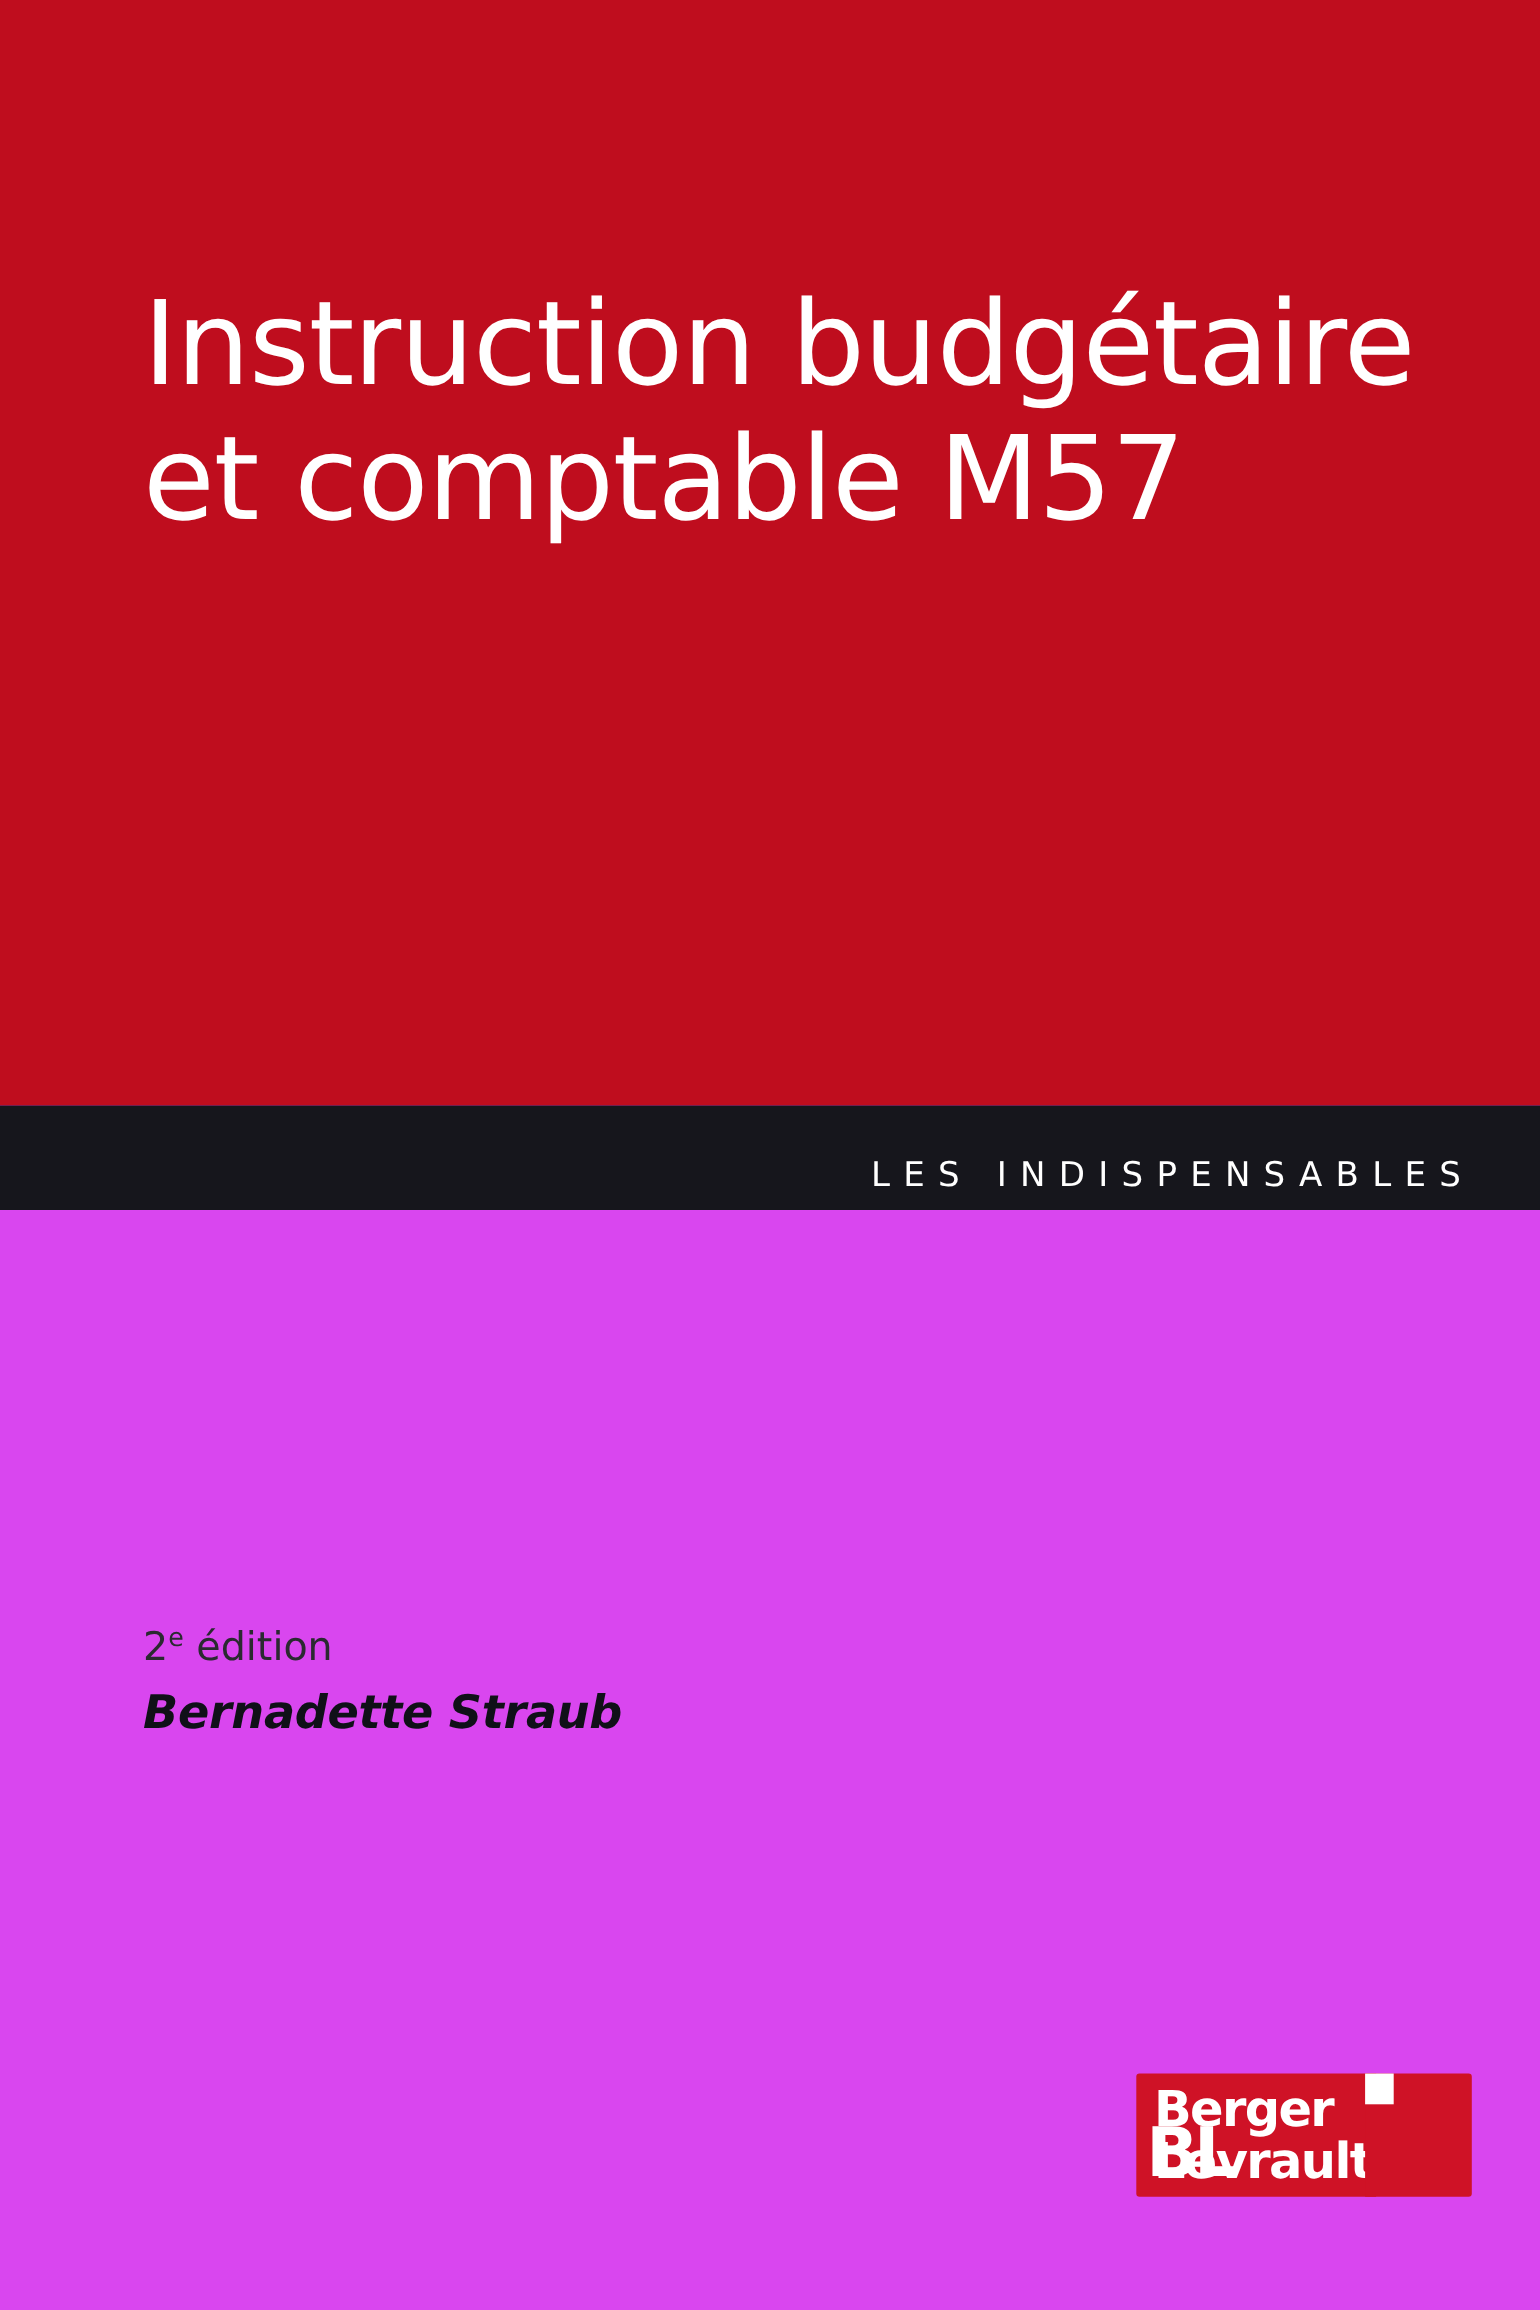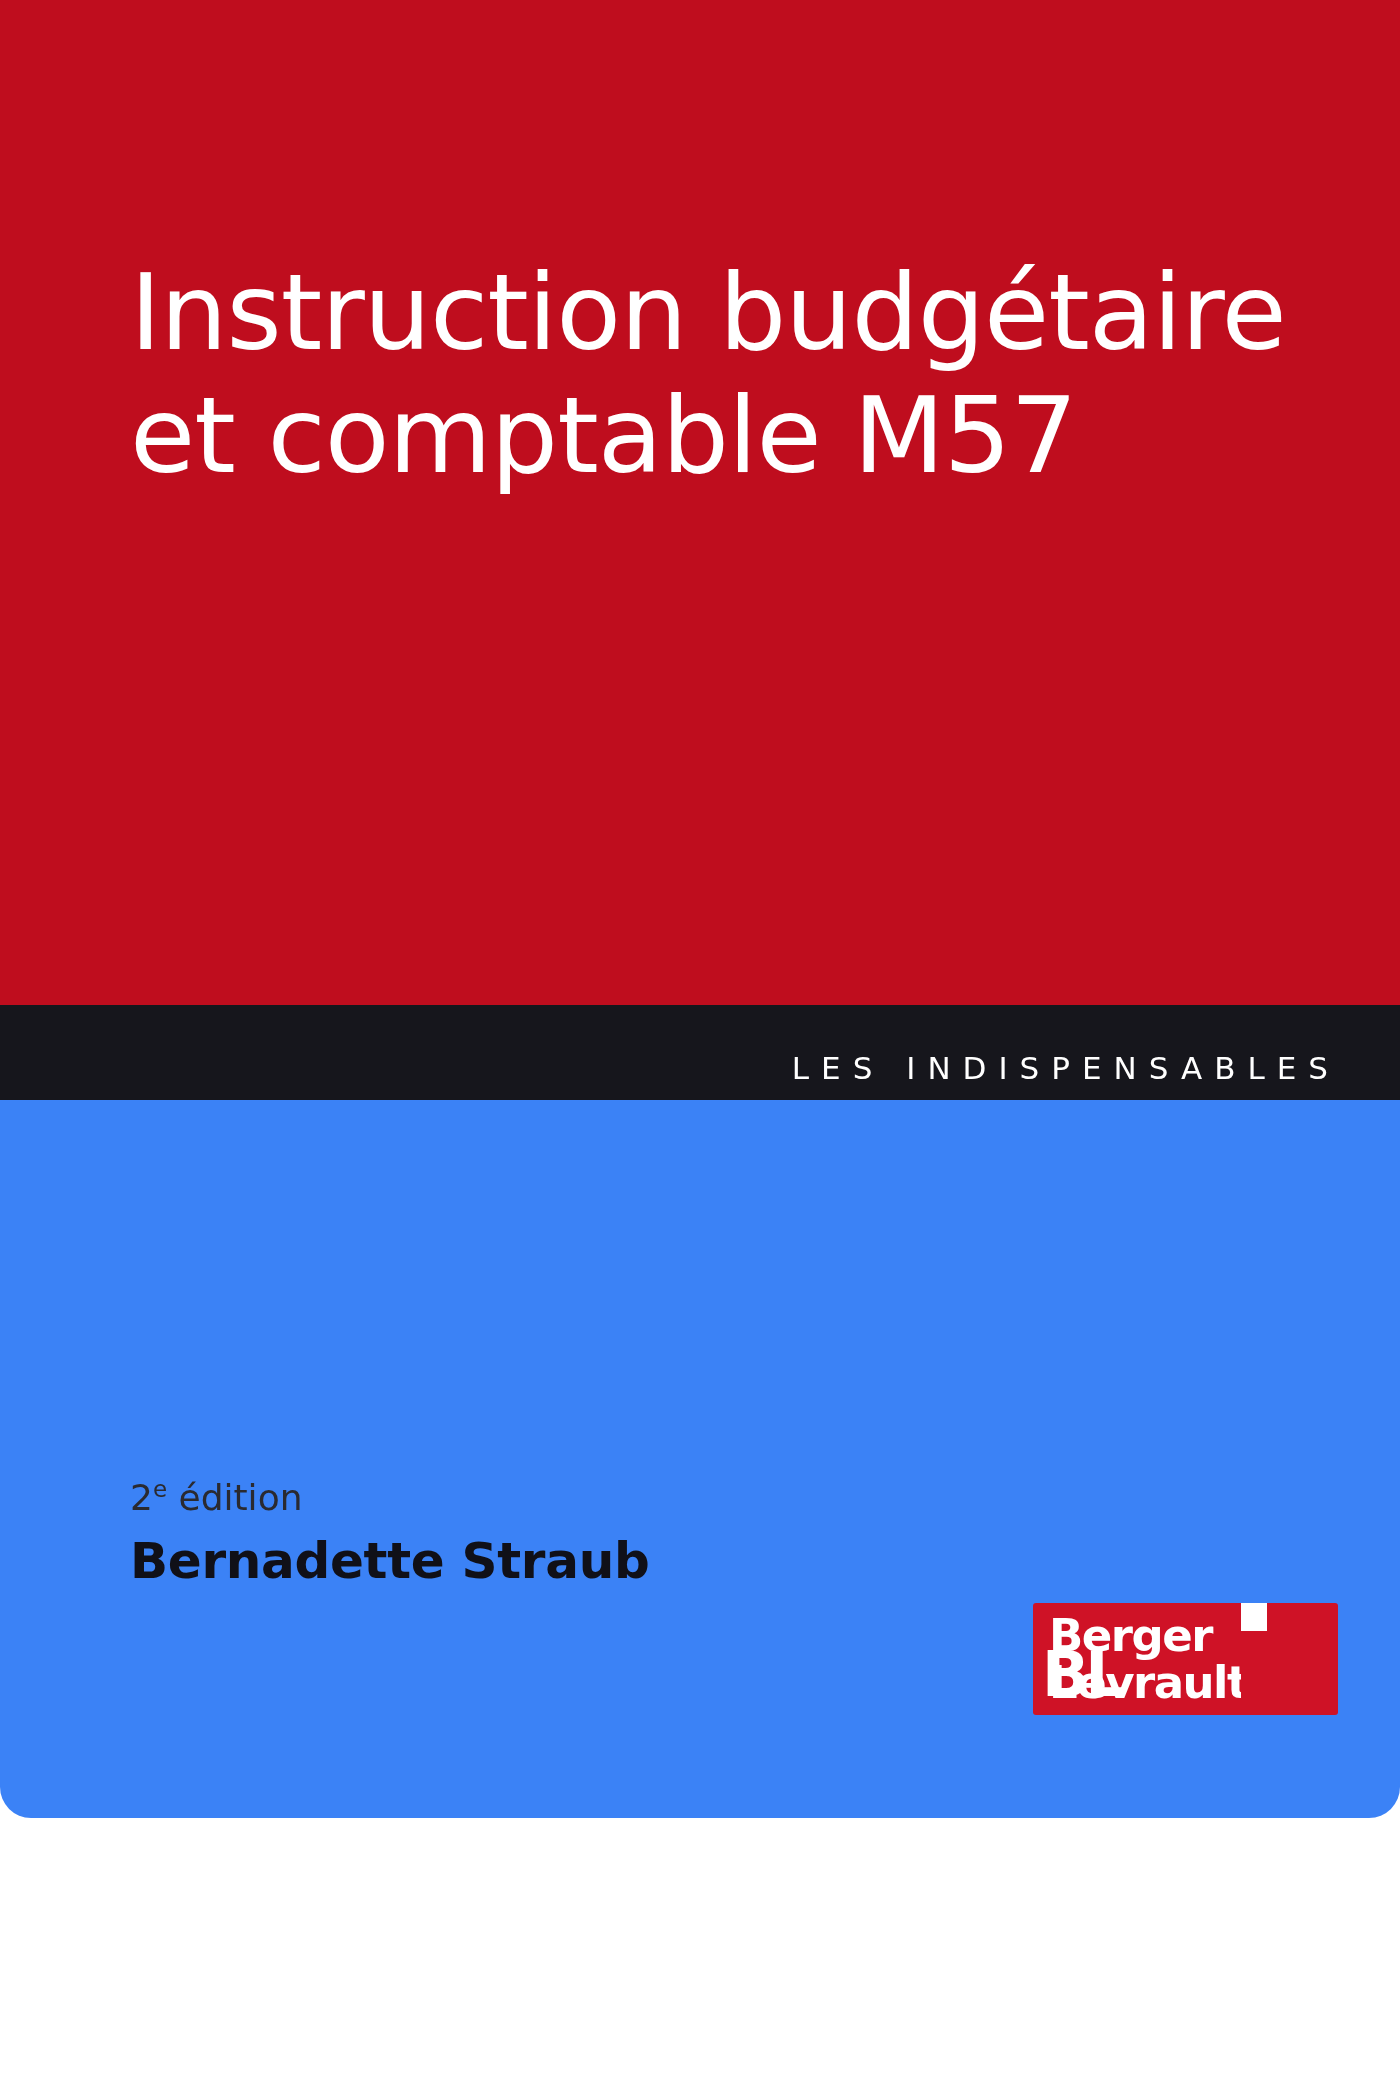--- a/index.html
+++ b/index.html
@@ -9,24 +9,23 @@
   }
   body {
     width: 1400px;
     height: 2100px;
     font-family: "Liberation Sans", sans-serif;
     overflow: hidden;
   }
   .cover {
     position: relative;
     width: 1400px;
-    height: 1818px;
-    background: #3b82f6;
+    height: 2100px;
+    background: #d946ef;
     box-sizing: border-box;
-    border-radius: 31px;
   }
   
   .red-panel {
     position: absolute;
     left: 0;
     top: 0;
     width: 1400px;
     height: 1005px;
     background: #bf0d1e;
   }
@@ -79,25 +78,26 @@
     margin: 0 0 14px 0;
     font-weight: 400;
   }
   .edition sup {
     font-size: 23px;
     vertical-align: super;
     line-height: 0;
   }
   .author {
     font-family: "DejaVu Sans", sans-serif;
-    font-size: 50px;
+    font-size: 42px;
     font-weight: 700;
     color: #101018;
     margin: 0;
     letter-spacing: -0.3px;
+    font-style: italic;
   }
   
   .logo {
     position: absolute;
     right: 62px;
     bottom: 103px;
     width: 305px;
     height: 112px;
   }
   .logo-red {

